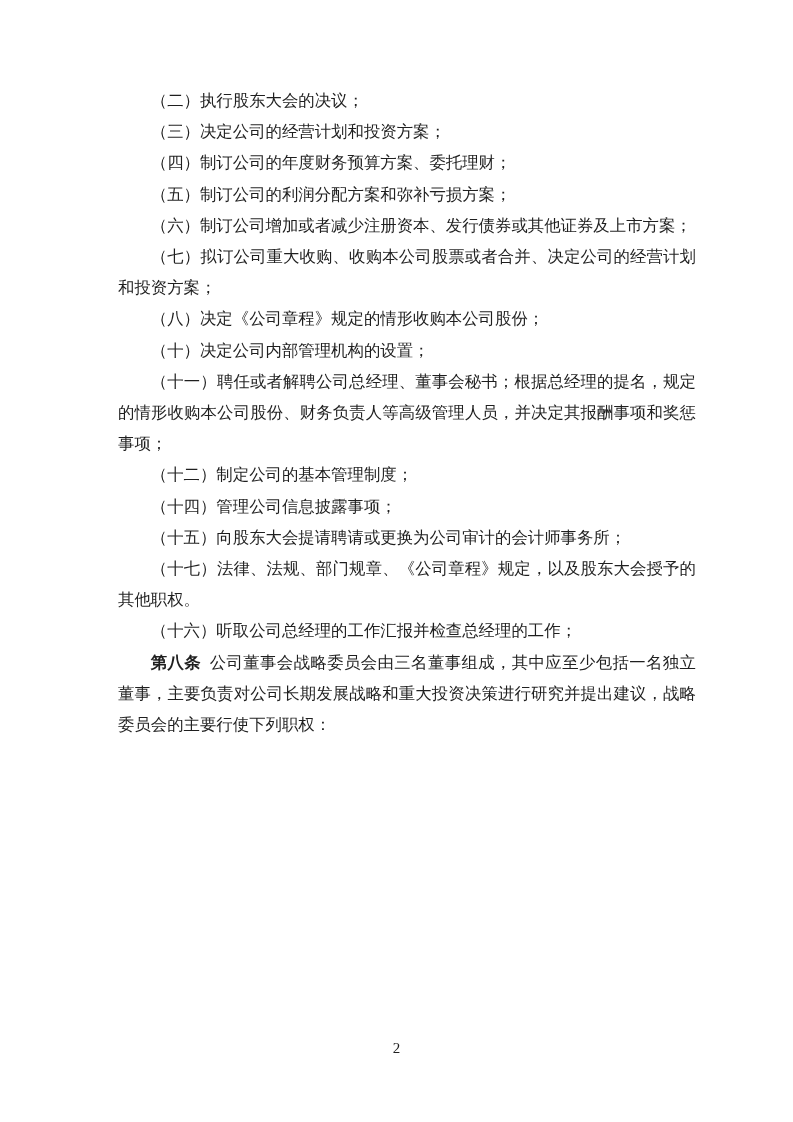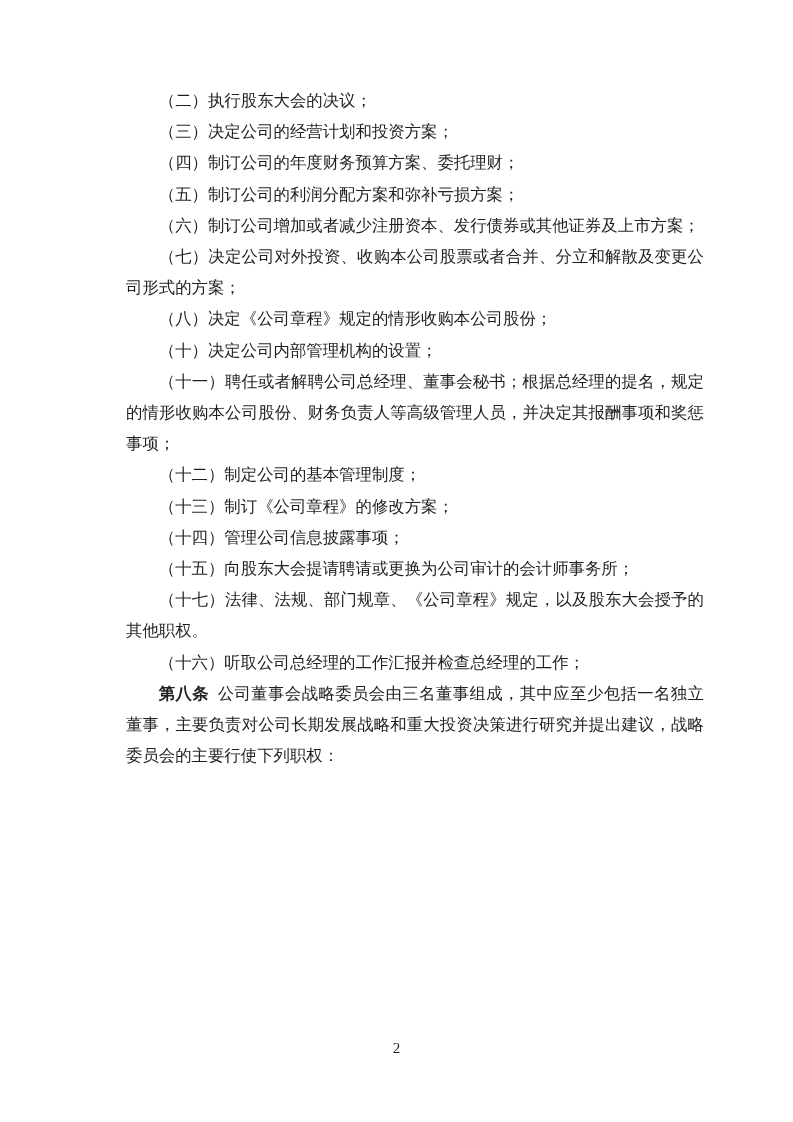--- a/index.html
+++ b/index.html
@@ -24,21 +24,20 @@
   .doc-body {
     position: absolute;
     left: 118px;
     top: 85px;
     width: 578px;
     color: #1f1f1f;
     font-size: 16.4px;
     line-height: 31.2px;
     text-align: justify;
     text-justify: inter-ideograph;
-    margin-left: 8px;
   }
   .doc-body p {
     margin: 0;
     padding: 0;
     text-indent: 2em;
     word-break: break-all;
   }
   .doc-body p b {
     font-weight: bold;
   }
@@ -60,26 +59,25 @@
 </head>
 <body>
 
 <div class="page">
   <div class="doc-body" id="doc-body">
       <p>（二）执行股东大会的决议；</p>
       <p>（三）决定公司的经营计划和投资方案；</p>
       <p>（四）制订公司的年度财务预算方案、委托理财；</p>
       <p>（五）制订公司的利润分配方案和弥补亏损方案；</p>
       <p>（六）制订公司增加或者减少注册资本、发行债券或其他证券及上市方案；</p>
-      <p>（七）决定公司对外投资、收购本公司股票或者合并、分立和解散及变更公司形式的方案；</p>
+      <p>（七）拟订公司重大收购、收购本公司股票或者合并、决定公司的经营计划和投资方案；</p>
       <p>（八）决定《公司章程》规定的情形收购本公司股份；</p>
       <p>（十）决定公司内部管理机构的设置；</p>
       <p>（十一）聘任或者解聘公司总经理、董事会秘书；根据总经理的提名，规定的情形收购本公司股份、财务负责人等高级管理人员，并决定其报酬事项和奖惩事项；</p>
       <p>（十二）制定公司的基本管理制度；</p>
-      <p>（十三）制订《公司章程》的修改方案；</p>
       <p>（十四）管理公司信息披露事项；</p>
       <p>（十五）向股东大会提请聘请或更换为公司审计的会计师事务所；</p>
       <p>（十七）法律、法规、部门规章、《公司章程》规定，以及股东大会授予的其他职权。</p>
       <p>（十六）听取公司总经理的工作汇报并检查总经理的工作；</p>
       <p><b>第八条</b><span class="article-sep"></span>公司董事会战略委员会由三名董事组成，其中应至少包括一名独立董事，主要负责对公司长期发展战略和重大投资决策进行研究并提出建议，战略委员会的主要行使下列职权：</p>
     </div>
   <div class="page-number">2</div>
 </div>
 
 </body></html>

